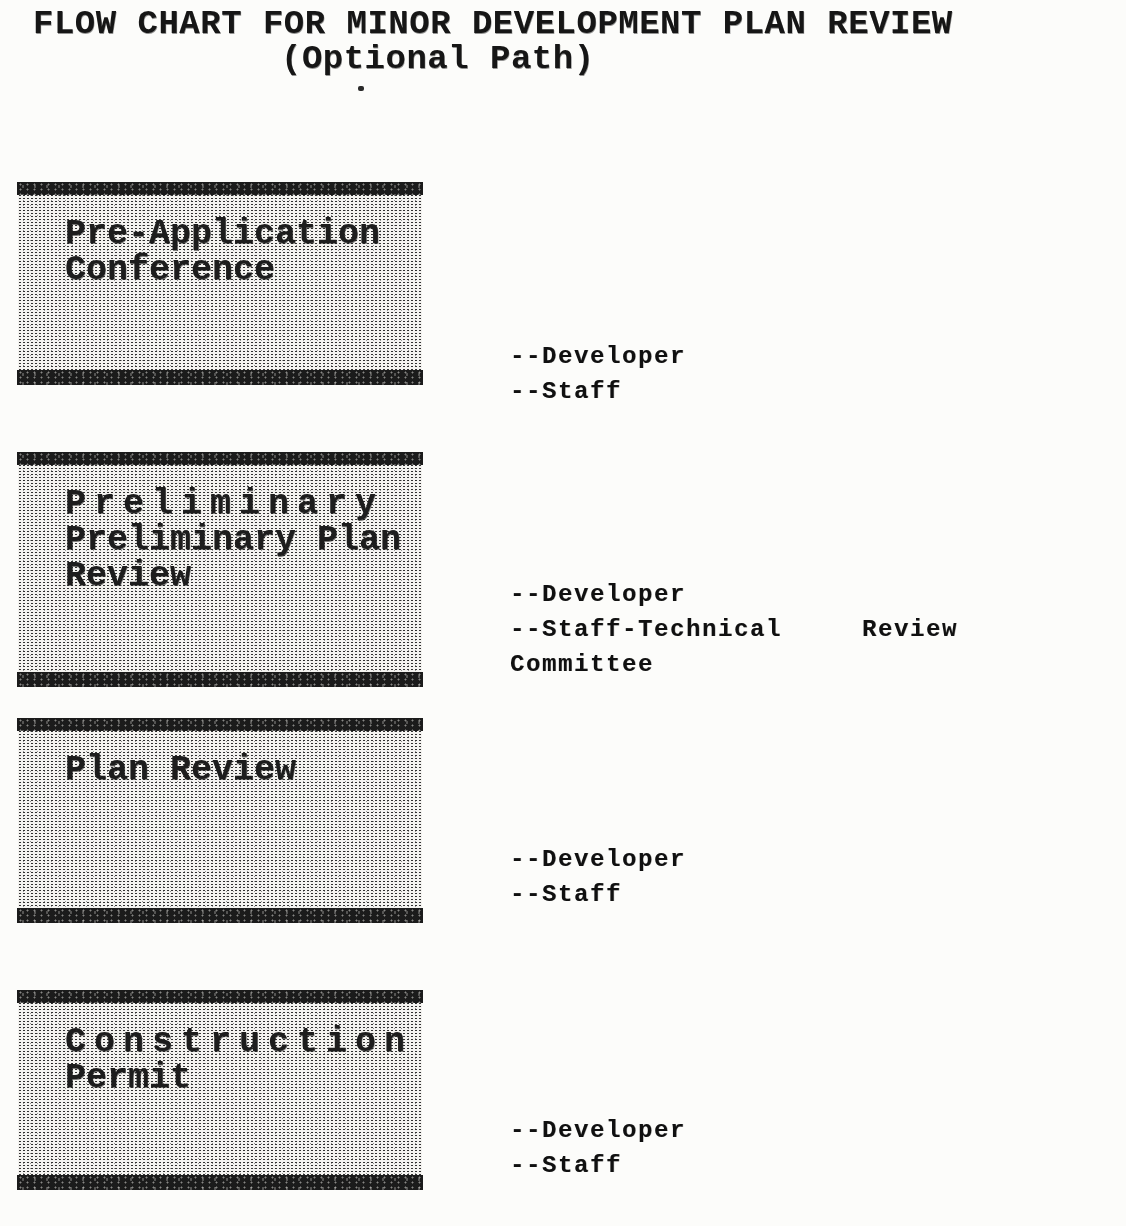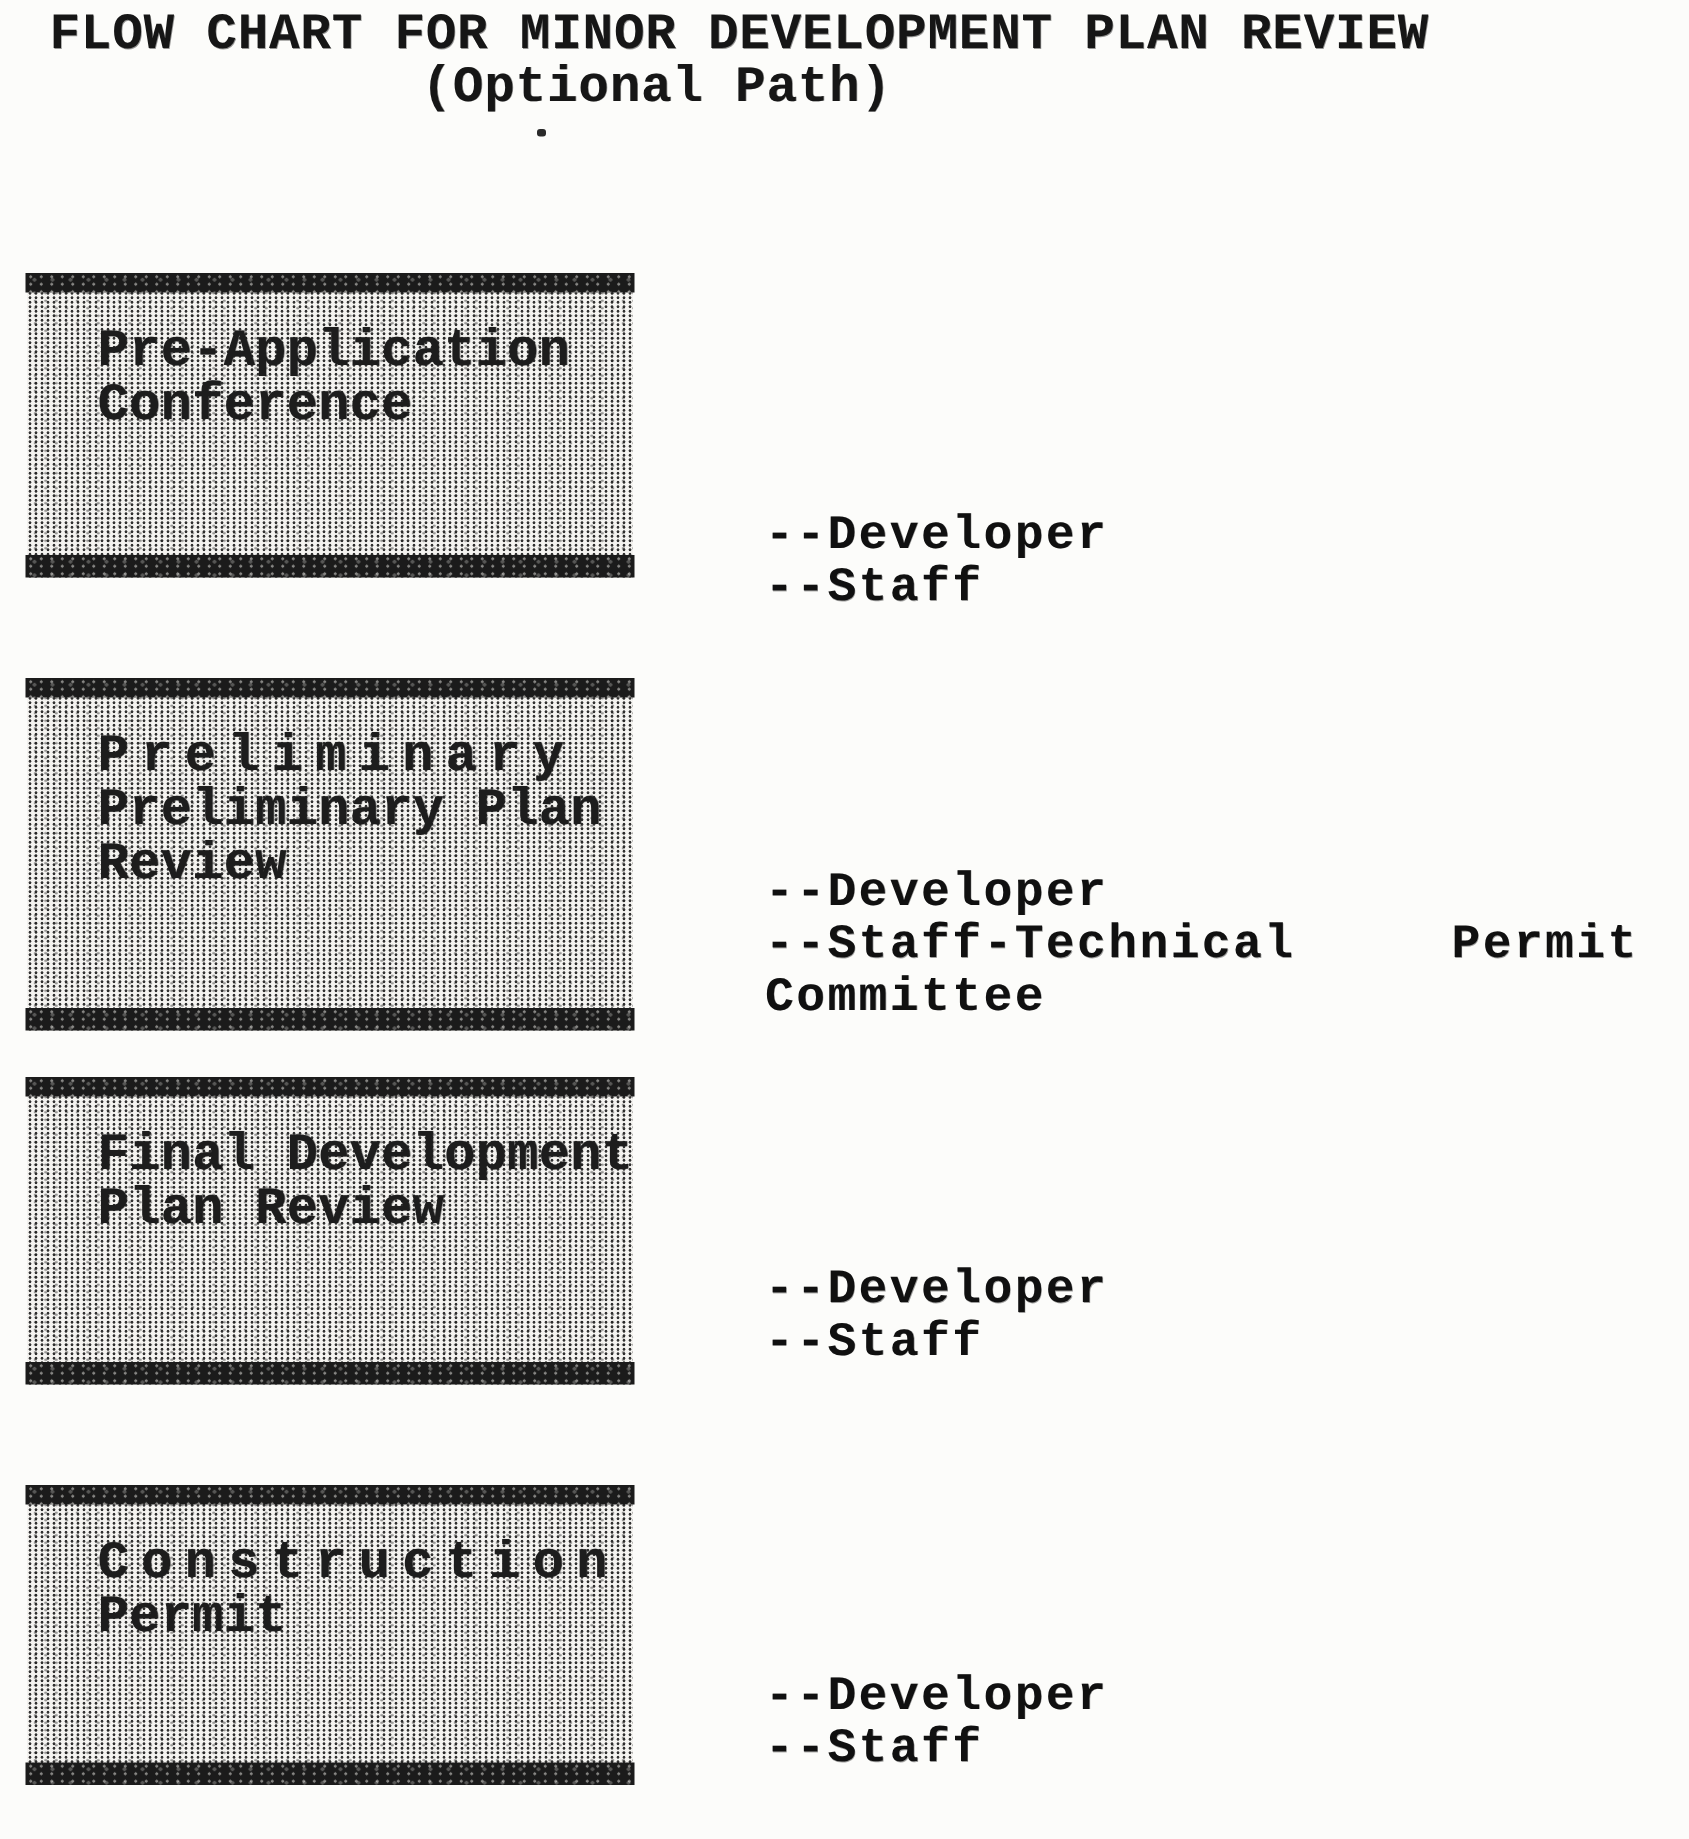--- a/index.html
+++ b/index.html
@@ -54,21 +54,21 @@
     font-weight:700;
     white-space:pre;
     color:#1d1d1d;
     text-shadow:0.5px 0.5px 0.5px rgba(25,25,25,0.55);
   }
   .box-line{white-space:pre;}
   .box-line.spaced{letter-spacing:8px;}
   .annotations{
     position:absolute;
     left:510px;
-    font-size:32px;line-height:35px;
+    font-size:24px;line-height:35px;
     font-weight:700;
     color:#101010;
     letter-spacing:1.6px;
     white-space:pre;
     text-shadow:0.4px 0.4px 0 rgba(16,16,16,0.4);
   }
   .annotation-line{white-space:pre;}
 </style>
 </head>
 <body>
@@ -82,24 +82,24 @@
         <div class="bar top"></div>
         <div class="box-label"><div class="box-line">Pre-Application</div><div class="box-line">Conference</div></div>
         <div class="bar bottom"></div>
       </div>
       <div class="annotations" style="top: 339px;"><div class="annotation-line">--Developer</div><div class="annotation-line">--Staff</div></div>
       <div class="stage-box" style="top: 452px; height: 235px;">
         <div class="bar top"></div>
         <div class="box-label"><div class="box-line spaced">Preliminary</div><div class="box-line">Preliminary Plan</div><div class="box-line">Review</div></div>
         <div class="bar bottom"></div>
       </div>
-      <div class="annotations" style="top: 577px;"><div class="annotation-line">--Developer</div><div class="annotation-line">--Staff-Technical     Permit</div><div class="annotation-line">Committee</div></div>
+      <div class="annotations" style="top: 577px;"><div class="annotation-line">--Developer</div><div class="annotation-line">--Staff-Technical     Review</div><div class="annotation-line">Committee</div></div>
       <div class="stage-box" style="top: 718px; height: 205px;">
         <div class="bar top"></div>
-        <div class="box-label"><div class="box-line">Final Development</div><div class="box-line">Plan Review</div></div>
+        <div class="box-label"><div class="box-line">Plan Review</div></div>
         <div class="bar bottom"></div>
       </div>
       <div class="annotations" style="top: 842px;"><div class="annotation-line">--Developer</div><div class="annotation-line">--Staff</div></div>
       <div class="stage-box" style="top: 990px; height: 200px;">
         <div class="bar top"></div>
         <div class="box-label"><div class="box-line spaced">Construction</div><div class="box-line">Permit</div></div>
         <div class="bar bottom"></div>
       </div>
       <div class="annotations" style="top: 1113px;"><div class="annotation-line">--Developer</div><div class="annotation-line">--Staff</div></div>
     </div>

